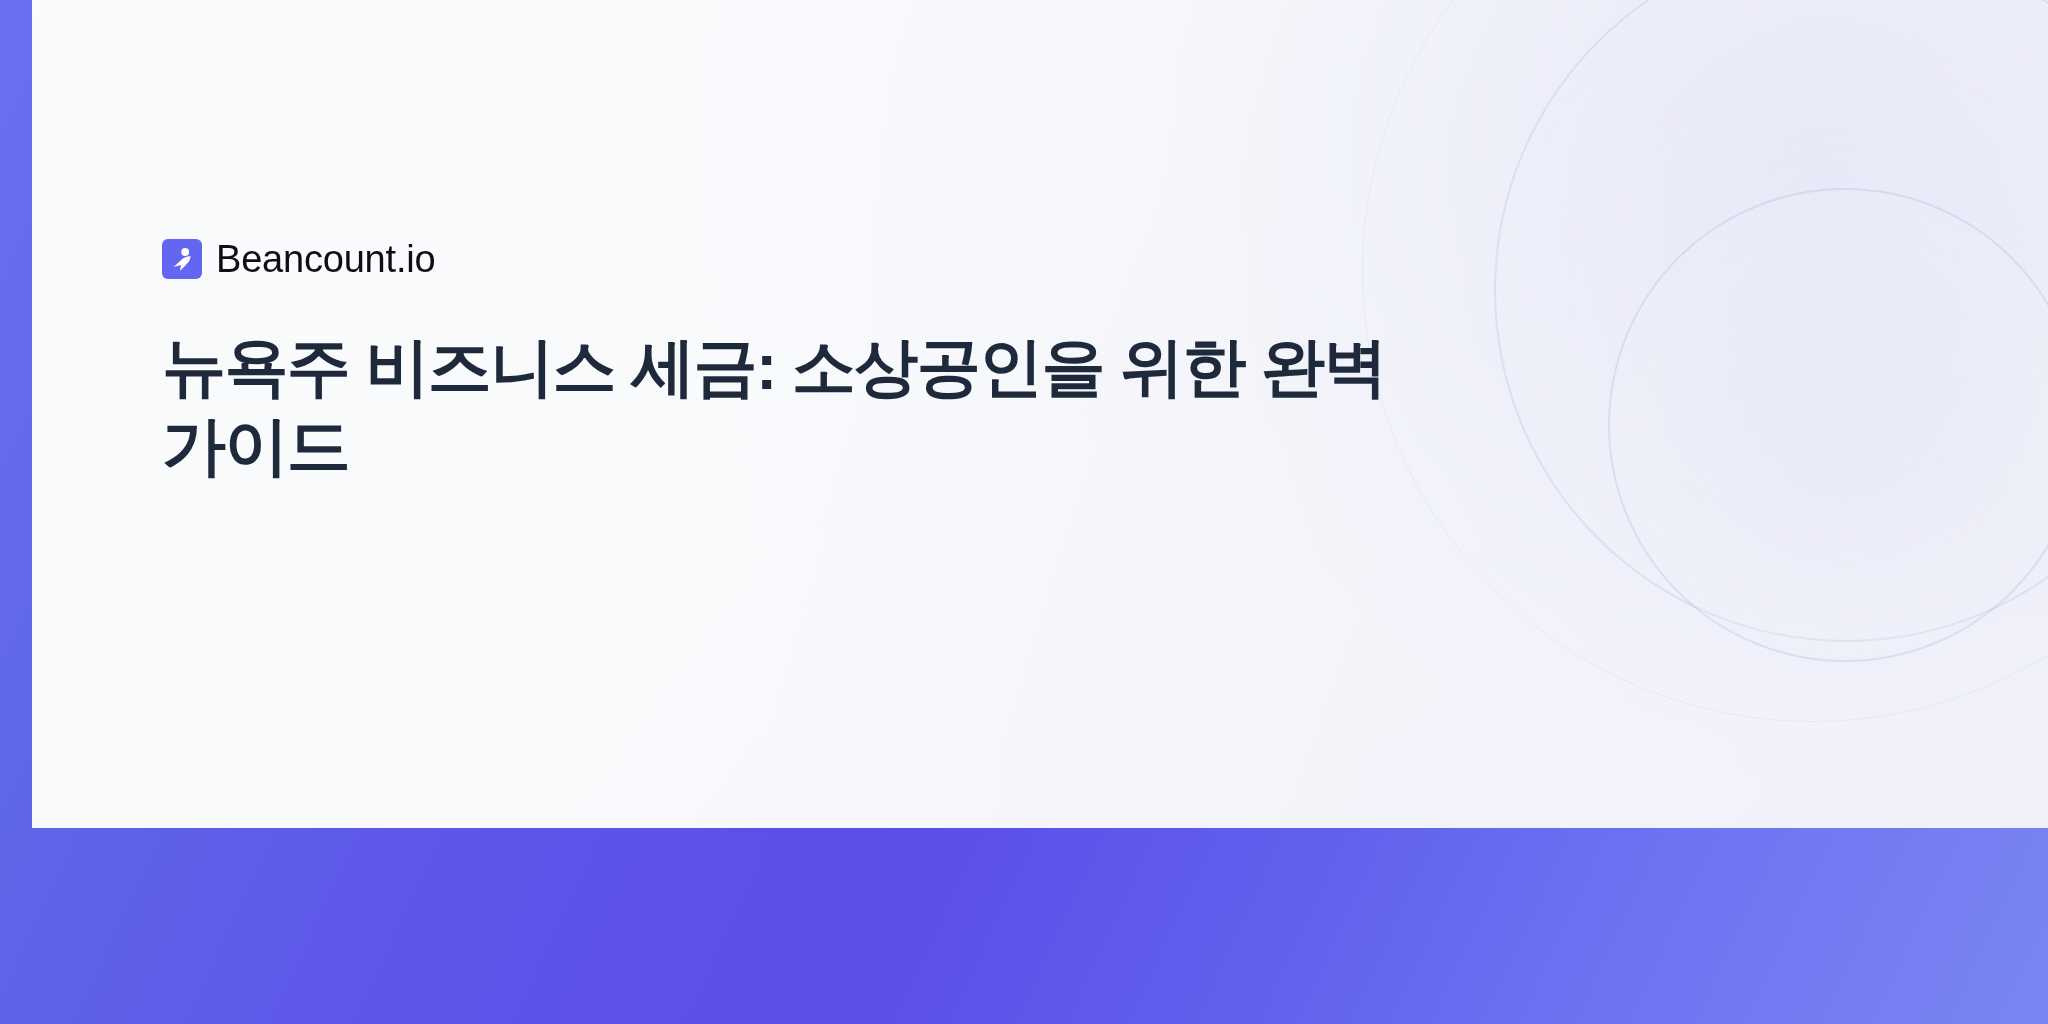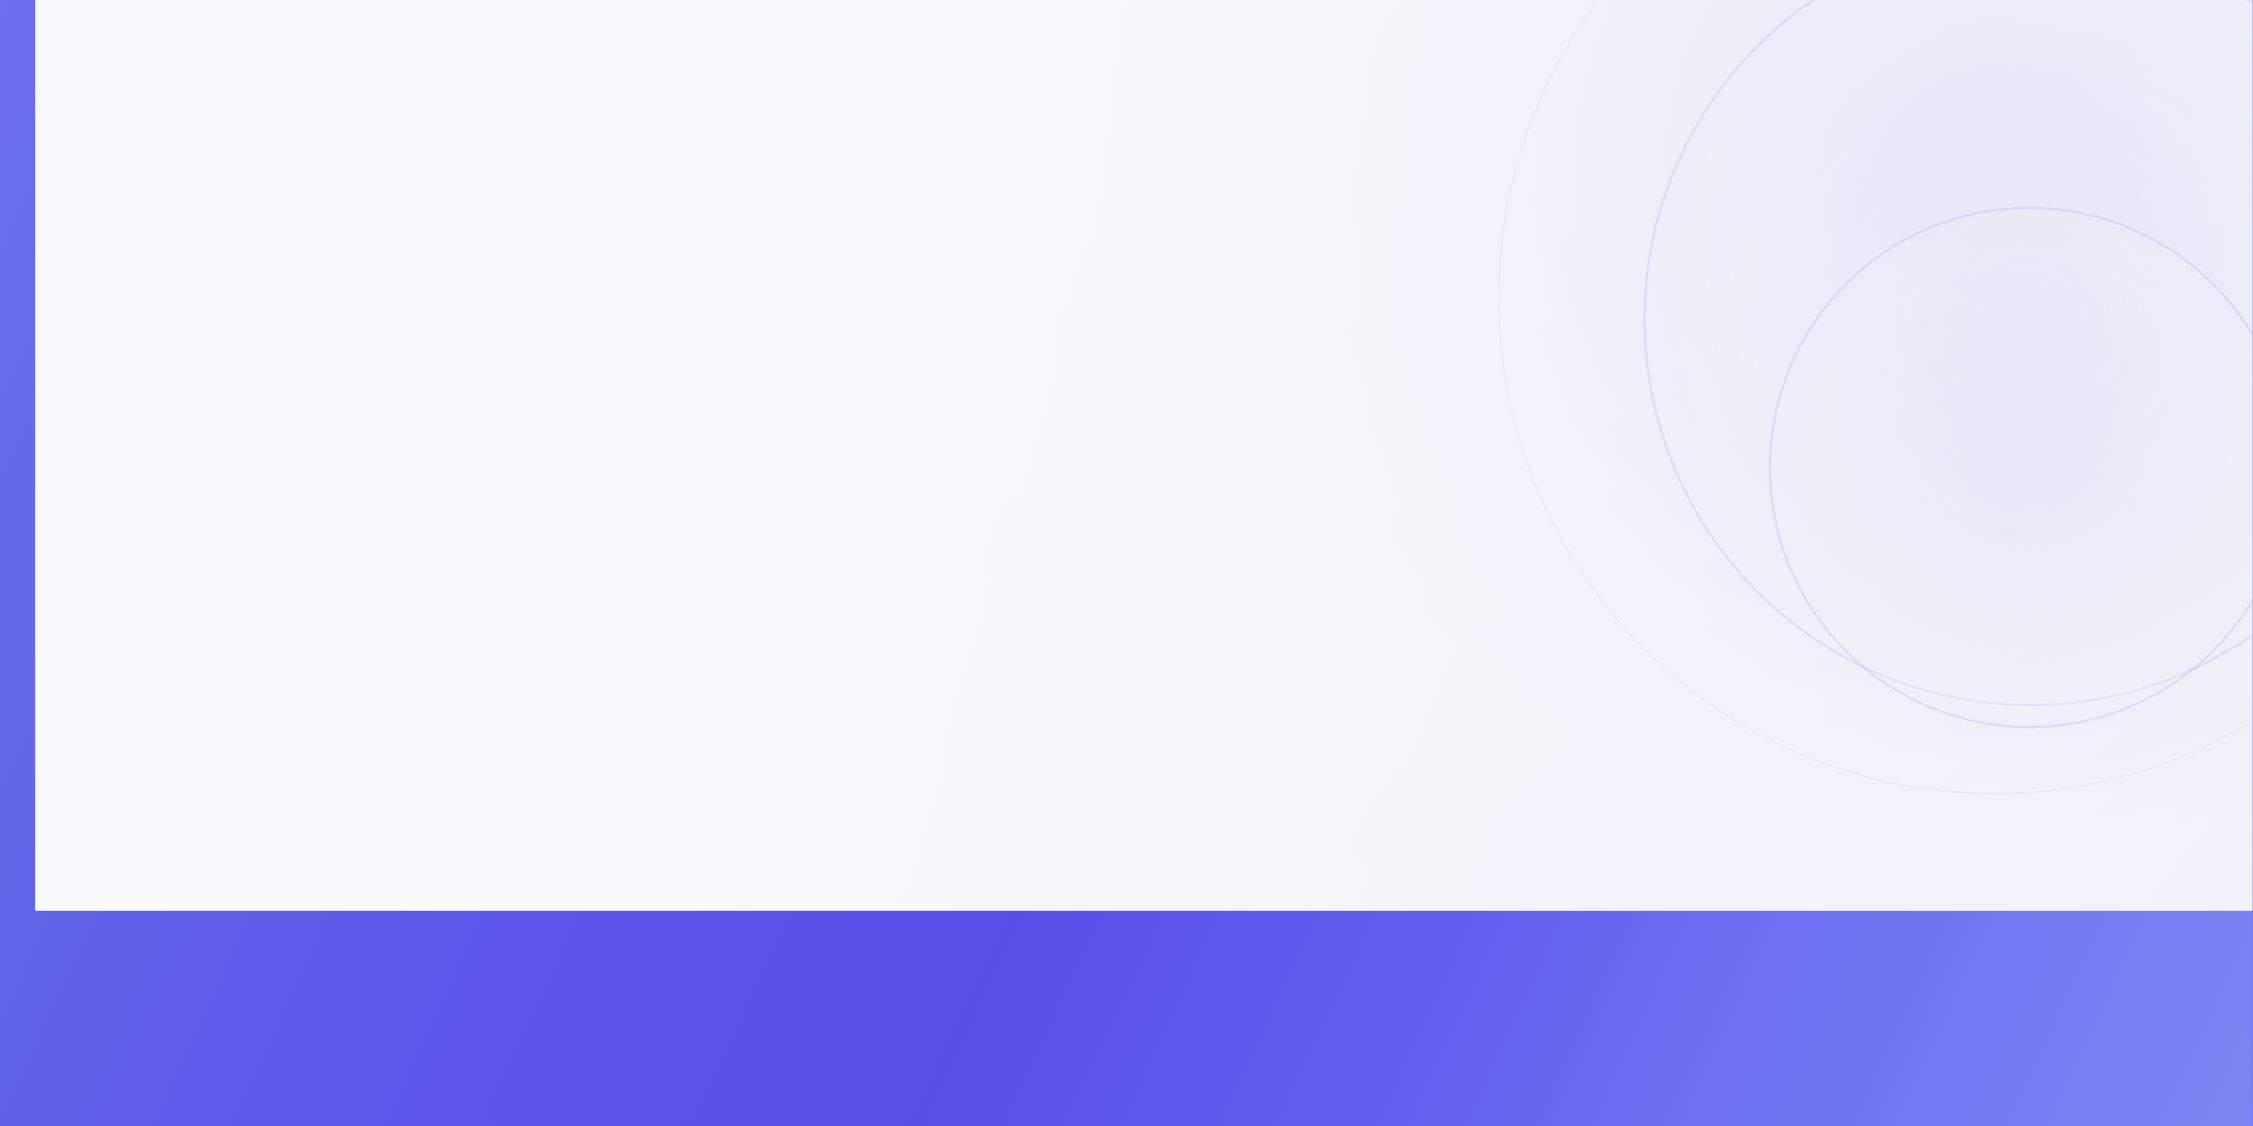--- a/index.html
+++ b/index.html
@@ -138,14 +138,35 @@
 <div class="canvas">
 
   <div class="card">
 
     <div class="rings">
       <div class="ring ring--faint"></div>
       <div class="ring ring--outer"></div>
       <div class="ring ring--inner"></div>
     </div>
 
+    <div class="content">
+
+      <div class="brand">
+        <span class="brand-mark">
+          <svg width="30" height="30" viewBox="0 0 30 30" aria-hidden="true">
+            <circle cx="18.2" cy="8.0" r="3.9" fill="#ffffff"></circle>
+            <path d="M23.6 12.4
+                     C20.4 12.1 17.1 13.4 14.7 15.6
+                     C12.0 18.1 9.3 20.6 6.6 23.1
+                     C9.1 22.5 11.6 21.8 14.0 21.0
+                     C13.6 22.9 13.3 24.9 13.1 26.8
+                     C15.9 24.2 18.6 21.5 21.0 18.6
+                     C22.3 17.0 23.3 14.9 23.6 12.4 Z" fill="#ffffff"></path>
+          </svg>
+        </span>
+        <span class="brand-name">Beancount.io</span>
+      </div>
+
+      <h1 class="headline">뉴욕주 비즈니스 세금: 소상공인을 위한 완벽 가이드</h1>
+
+    </div>
   </div>
 </div>
 
 </body></html>

